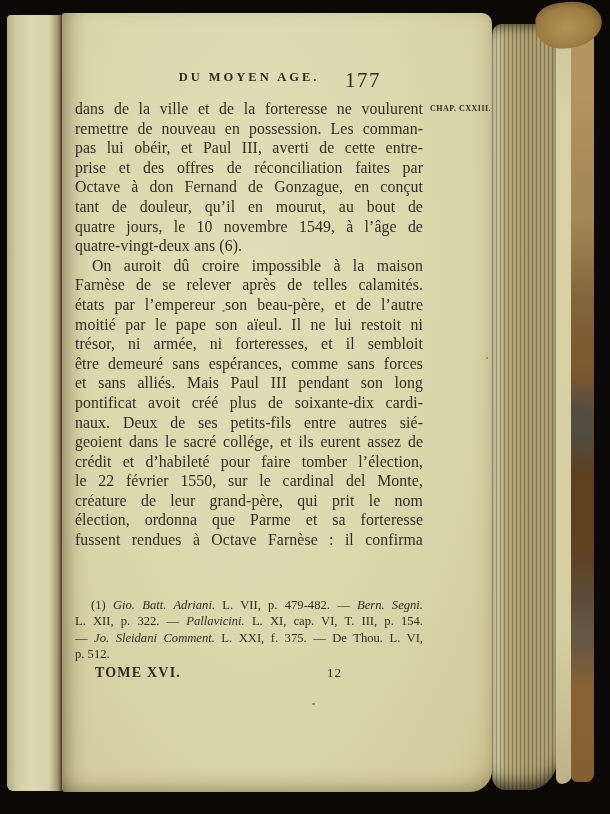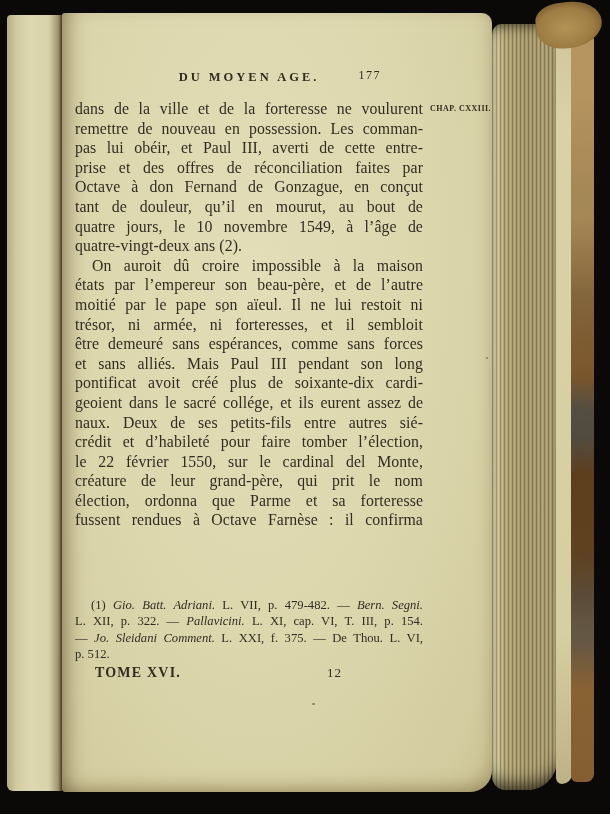--- a/index.html
+++ b/index.html
@@ -12,21 +12,21 @@
     border-radius:4px 0 0 6px;}
 
   
   .page{position:absolute;left:62px;top:13px;width:430px;height:779px;
     background:radial-gradient(ellipse at 45% 32%,#e3ddb8 0%,#ddd7ae 50%,#d3cca0 88%,#cbc394 100%);
     border-radius:3px 10px 22px 4px;
     box-shadow:inset 16px 0 22px -14px rgba(70,55,25,.65), inset -8px -14px 18px -10px rgba(110,90,45,.45);}
 
   .hdr{position:absolute;top:57px;left:13px;width:348px;height:20px;}
   .hdr-title{position:absolute;left:0;right:0;text-align:center;font-size:12.5px;font-weight:bold;letter-spacing:3px;}
-  .hdr-num{position:absolute;right:42px;top:-2px;font-size:12px;letter-spacing:1.5px;}
+  .hdr-num{position:absolute;right:42px;top:-2px;font-size:21px;letter-spacing:1.5px;}
 
   .note{position:absolute;left:368px;top:91px;font-size:8px;font-weight:bold;letter-spacing:.5px;white-space:nowrap;}
 
   .bodytxt{position:absolute;left:13px;top:86px;width:348px;}
   .bl{height:19.6px;line-height:19.6px;font-size:15.8px;letter-spacing:.1px;
       text-align:justify;text-align-last:justify;overflow:hidden;}
   .bl.pend{text-align-last:left;}
   .bl.ind{text-indent:17px;}
 
   .fn{position:absolute;left:13px;top:584px;width:348px;}
@@ -91,30 +91,31 @@
     <div class="note">CHAP. CXXIII.</div>
 
     <div class="bodytxt">
       <div class="bl">dans de la ville et de la forteresse ne voulurent</div>
       <div class="bl">remettre de nouveau en possession. Les comman-</div>
       <div class="bl">pas lui obéir, et Paul III, averti de cette entre-</div>
       <div class="bl">prise et des offres de réconciliation faites par</div>
       <div class="bl">Octave à don Fernand de Gonzague, en conçut</div>
       <div class="bl">tant de douleur, qu’il en mourut, au bout de</div>
       <div class="bl">quatre jours, le 10 novembre 1549, à l’âge de</div>
-      <div class="bl pend">quatre-vingt-deux ans (2).</div>
+      <div class="bl pend">quatre-vingt-deux ans (6).</div>
       <div class="bl ind">On auroit dû croire impossible à la maison</div>
+      <div class="bl">Farnèse de se relever après de telles calamités.</div>
       <div class="bl">états par l’empereur son beau-père, et de l’autre</div>
       <div class="bl">moitié par le pape son aïeul. Il ne lui restoit ni</div>
       <div class="bl">trésor, ni armée, ni forteresses, et il sembloit</div>
       <div class="bl">être demeuré sans espérances, comme sans forces</div>
       <div class="bl">et sans alliés. Mais Paul III pendant son long</div>
       <div class="bl">pontificat avoit créé plus de soixante-dix cardi-</div>
+      <div class="bl">naux. Deux de ses petits-fils entre autres sié-</div>
       <div class="bl">geoient dans le sacré collége, et ils eurent assez de</div>
-      <div class="bl">naux. Deux de ses petits-fils entre autres sié-</div>
       <div class="bl">crédit et d’habileté pour faire tomber l’élection,</div>
       <div class="bl">le 22 février 1550, sur le cardinal del Monte,</div>
       <div class="bl">créature de leur grand-père, qui prit le nom</div>
       <div class="bl">élection, ordonna que Parme et sa forteresse</div>
       <div class="bl">fussent rendues à Octave Farnèse : il confirma</div>
     </div>
 
     <div class="fn">
       <div class="fnl first"><span>(1) </span><span class="it">Gio. Batt. Adriani.</span><span> L. VII, p. 479-482. — </span><span class="it">Bern. Segni.</span></div>
       <div class="fnl"><span>L. XII, p. 322. — </span><span class="it">Pallavicini.</span><span> L. XI, cap. VI, T. III, p. 154.</span></div>

